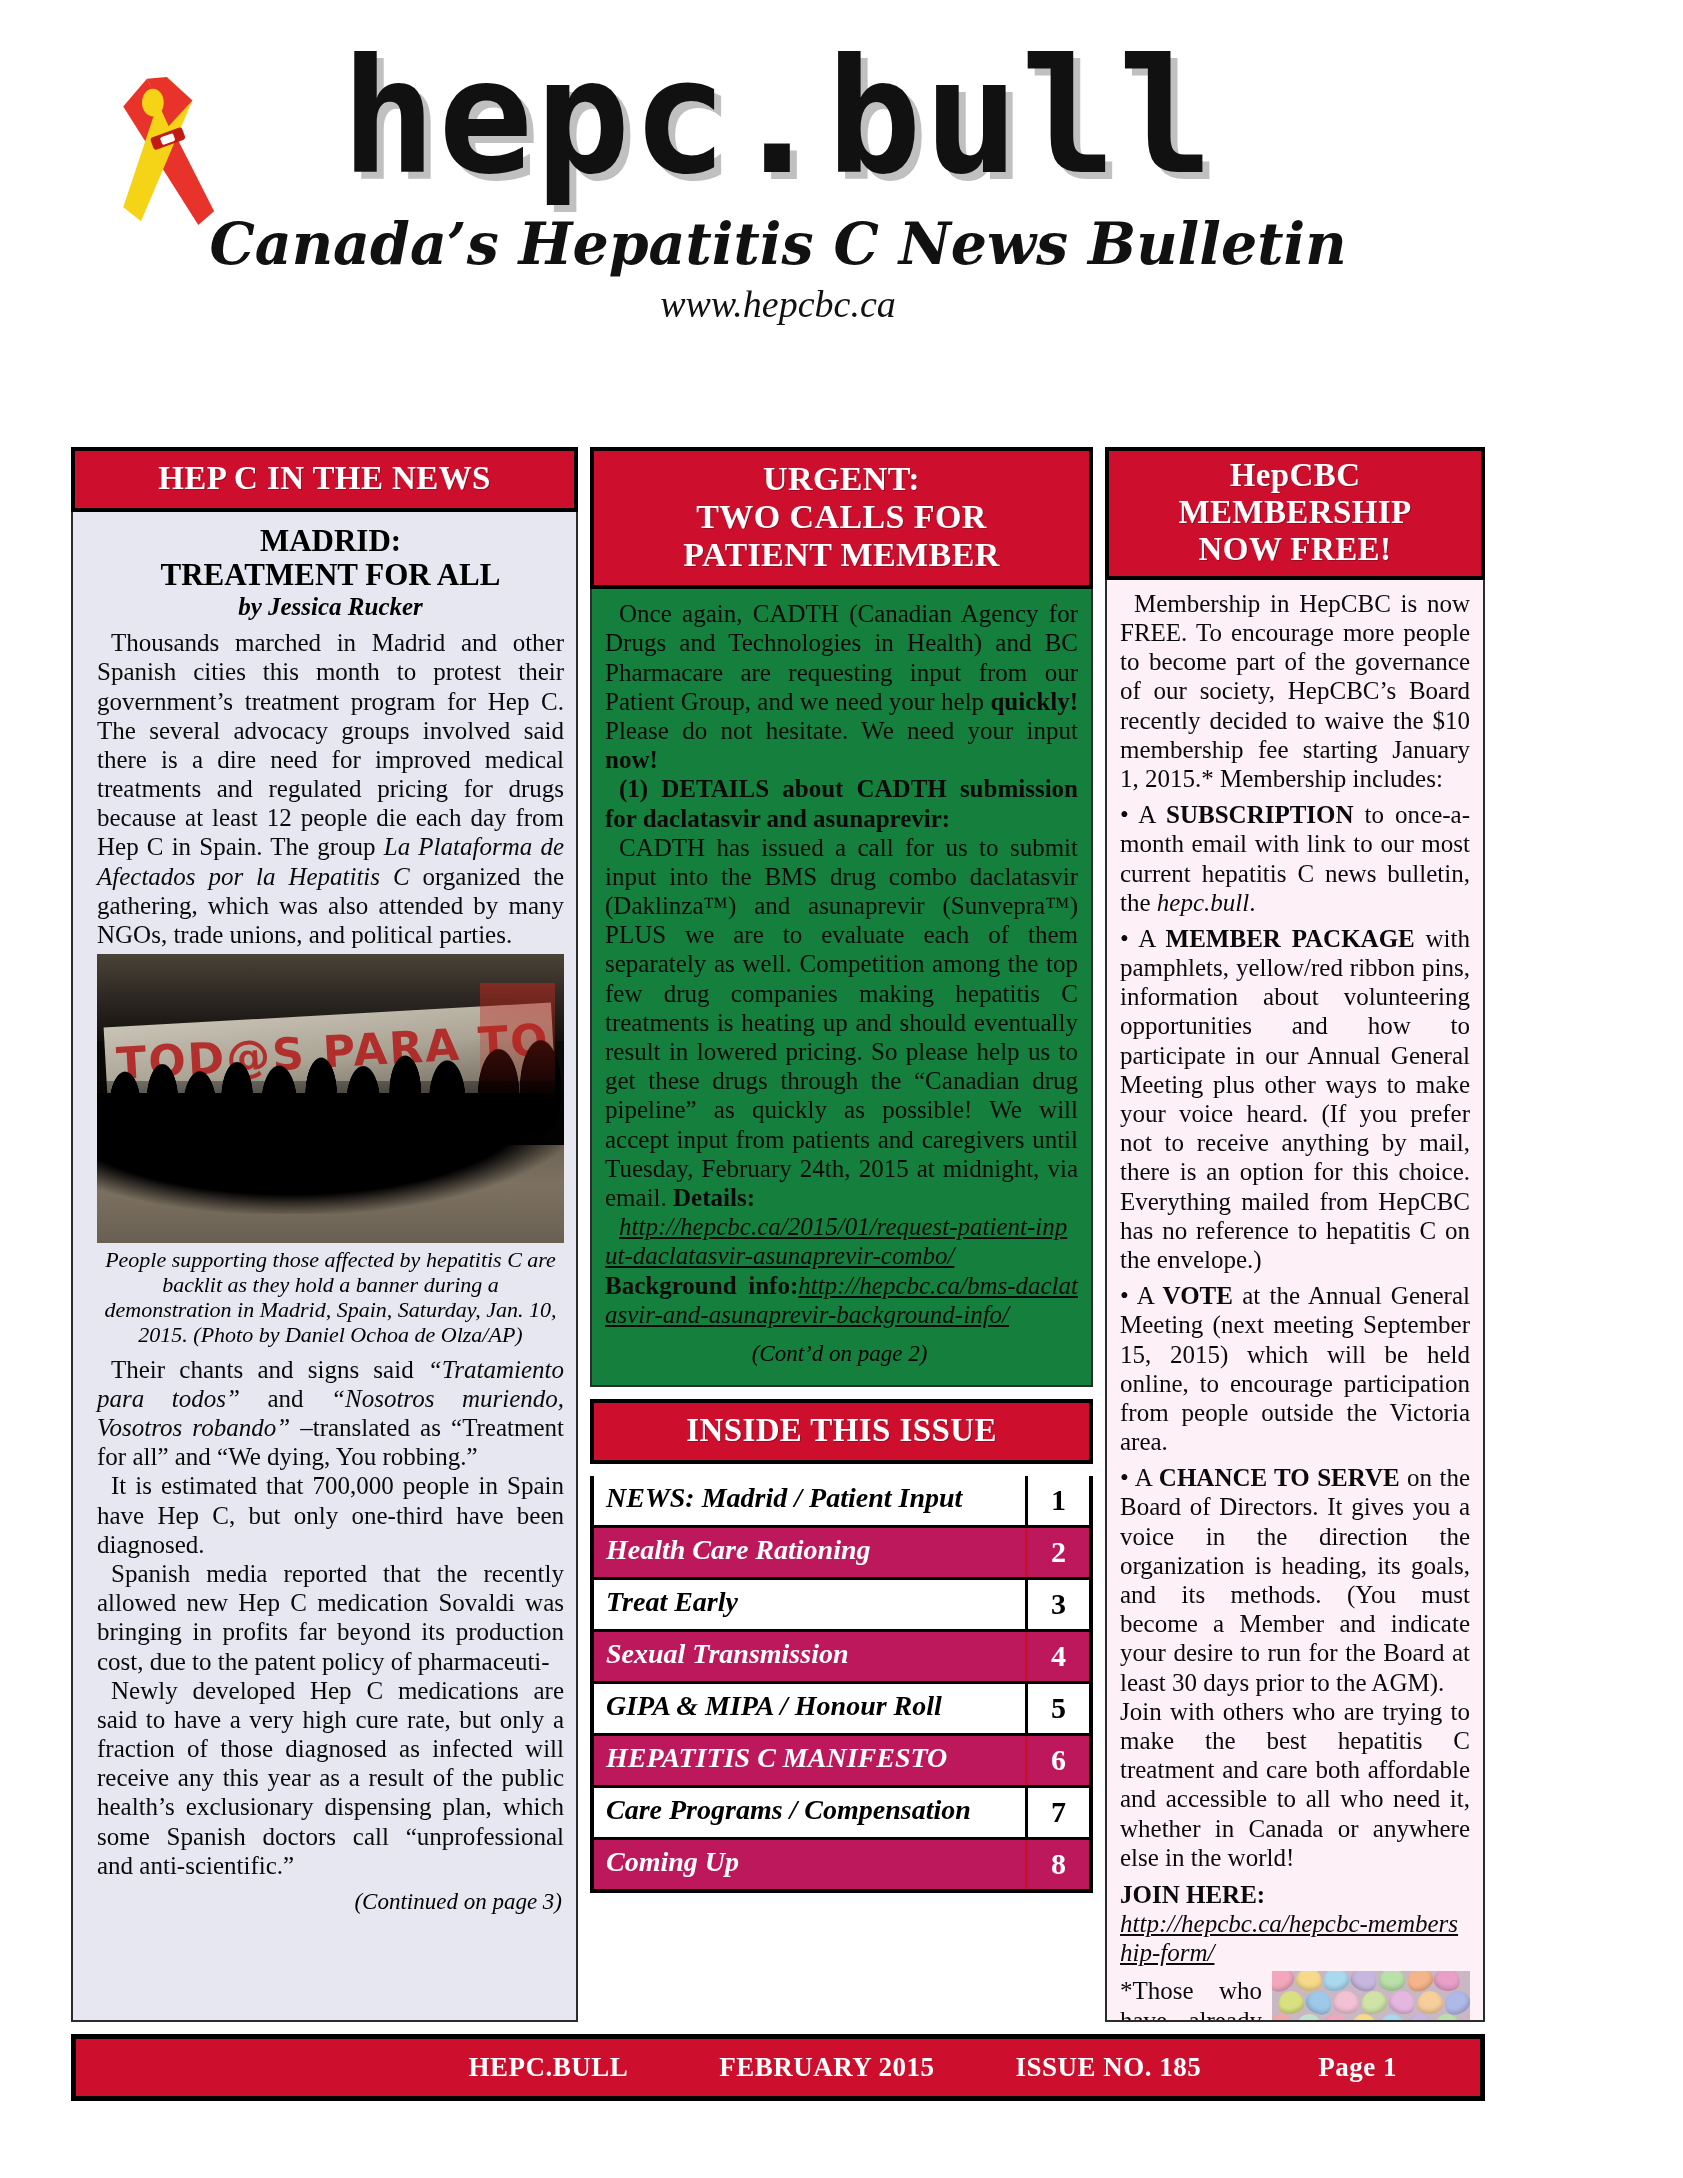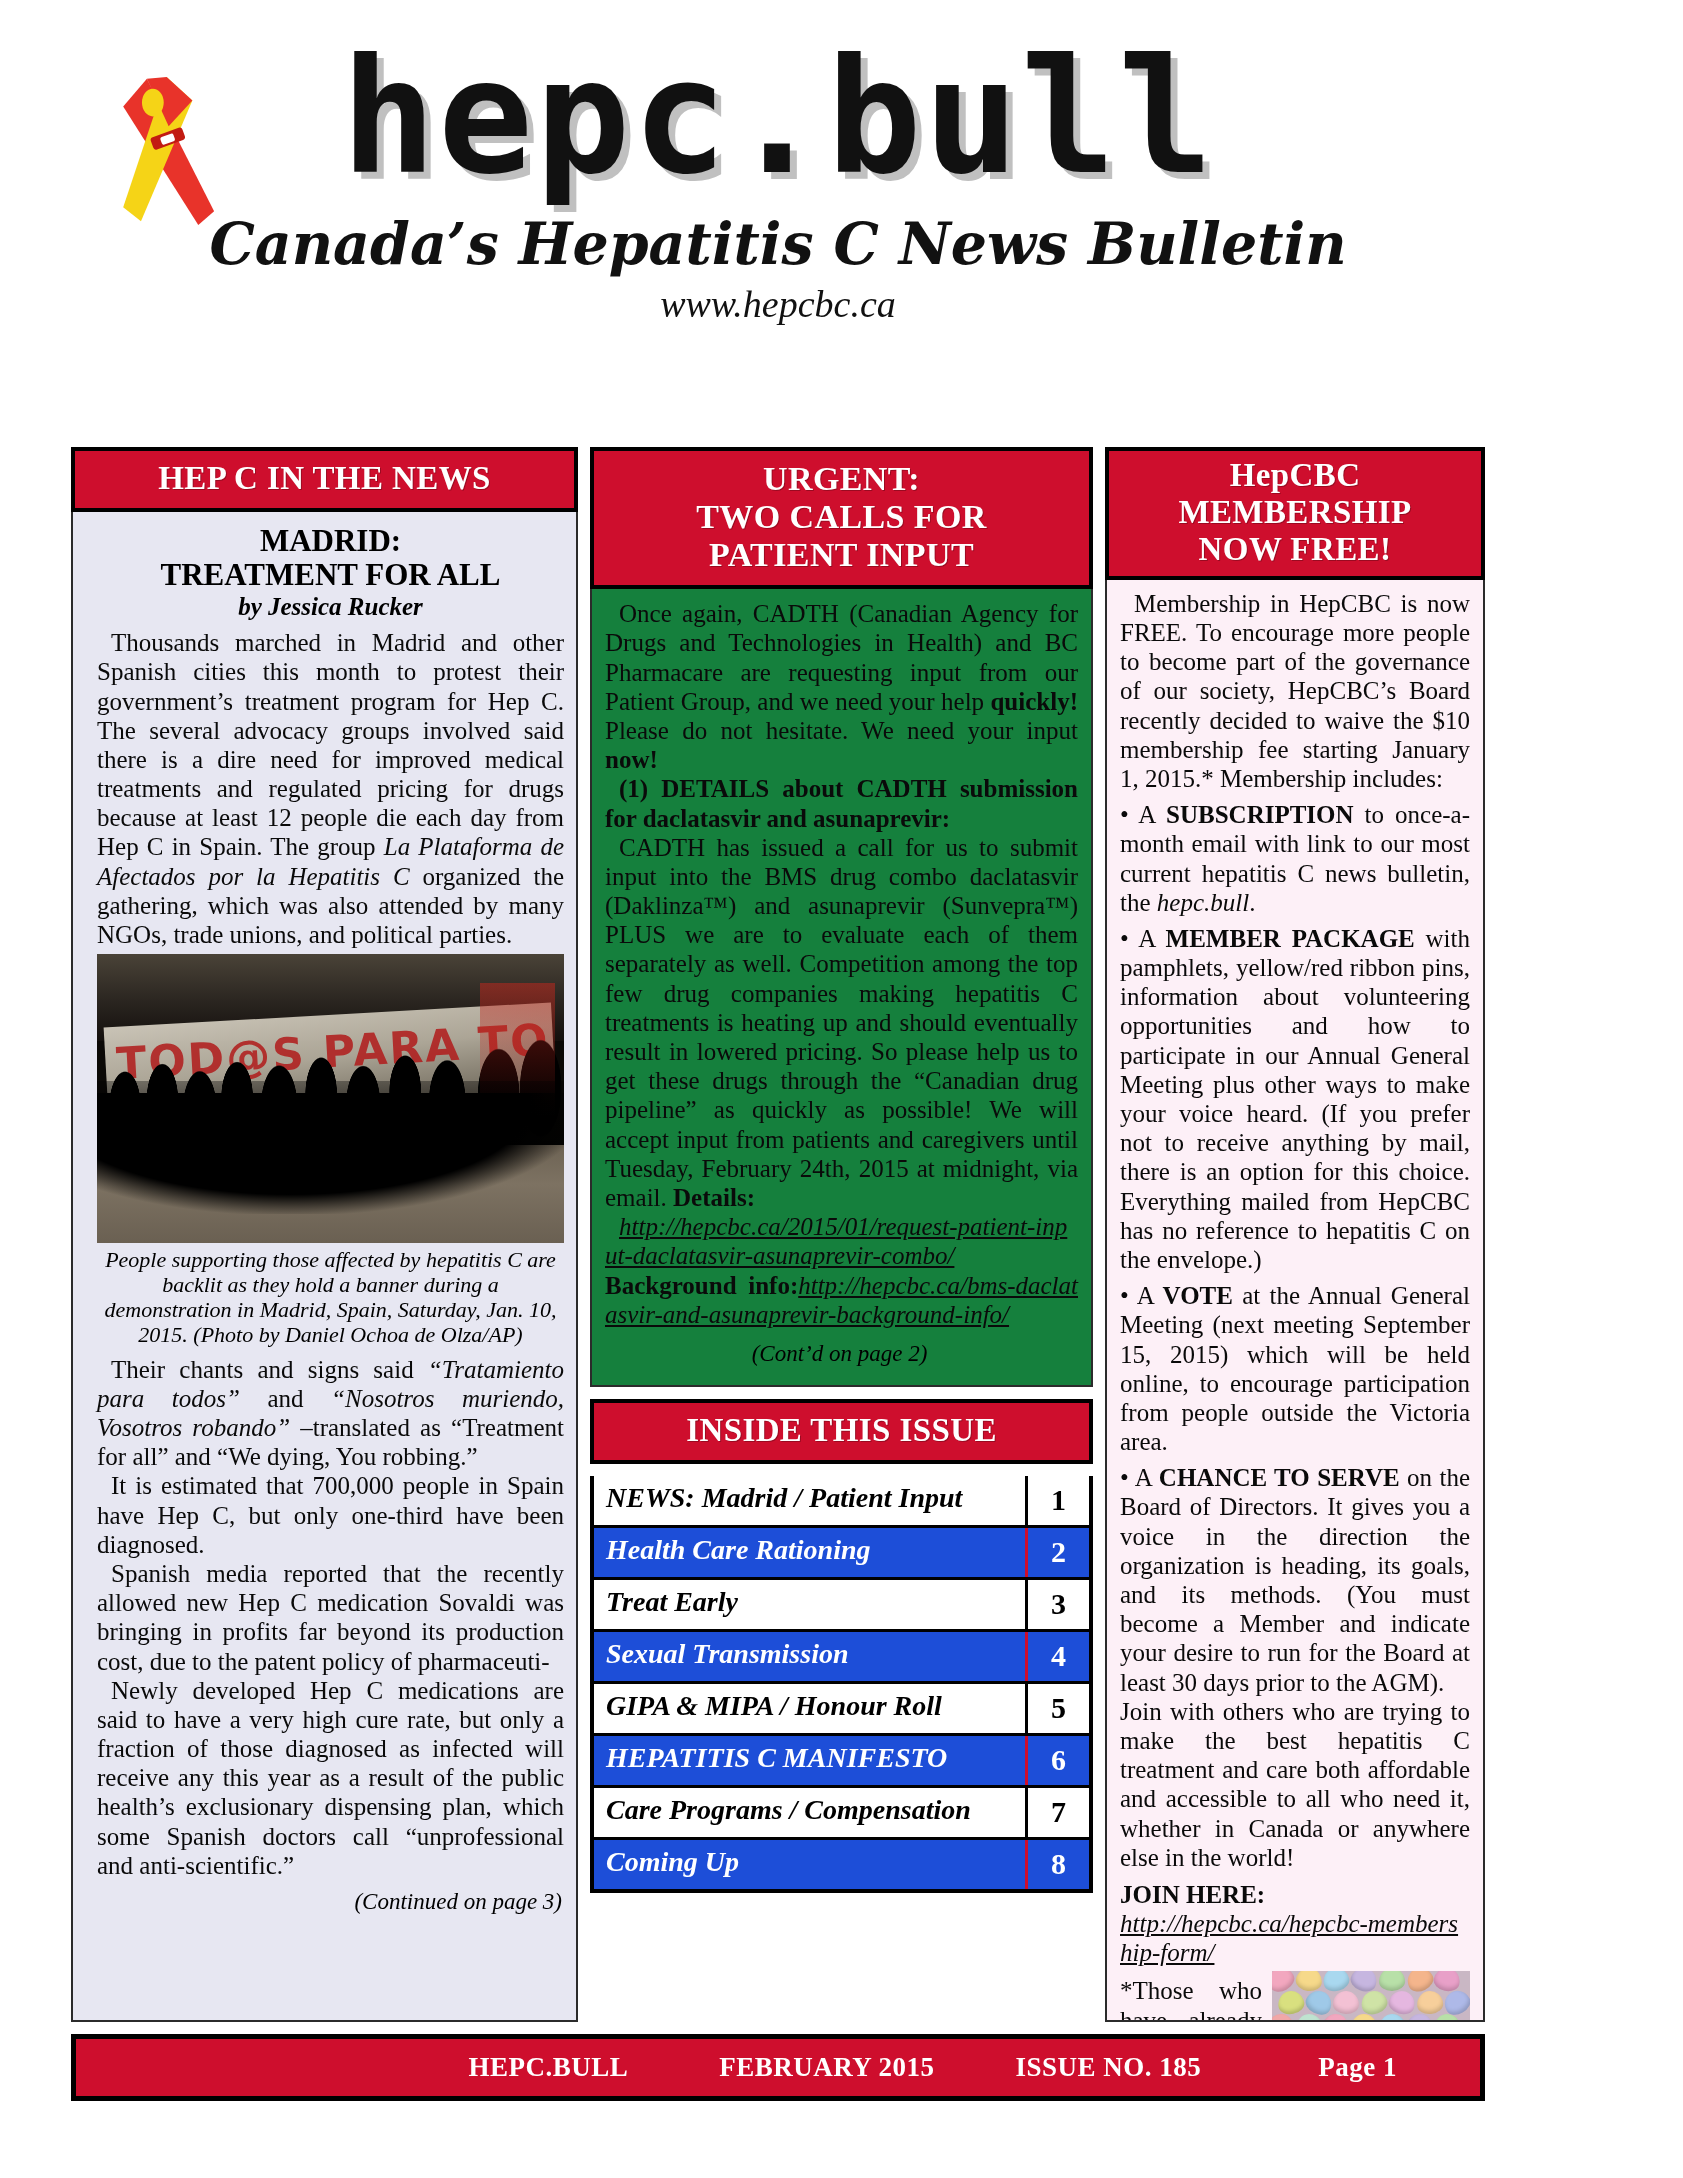--- a/index.html
+++ b/index.html
@@ -266,21 +266,21 @@
   }
   .toc-row .pg{
     width:61px;
     text-align:center;
     font-weight:bold;
     font-size:30px;
     padding:7px 0 8px 0;
     border-left:3px solid #000;
   }
   .toc-row.white{background:#fff;color:#000;}
-  .toc-row.red{background:#1d4ed8;color:#fff;}
+  .toc-row.red{background:#be185d;color:#fff;}
   .toc-row.red .pg{border-left:3px solid #CE0E2D;}
 
   
   .hearts{
     float:right;
     width:198px;height:183px;
     margin:4px 0 2px 10px;
     overflow:hidden;
     position:relative;
     background:#c9b7c4;
@@ -369,21 +369,21 @@
         <p class="t">Spanish media reported that the recently allowed new Hep C medication Sovaldi was bringing in profits far beyond its production cost, due to the patent policy of pharmaceuti-</p>
         <p class="t">Newly developed Hep C medications are said to have a very high cure rate, but only a fraction of those diagnosed as infected will receive any this year as a result of the public health’s exclusionary dispensing plan, which some Spanish doctors call “unprofessional and anti-scientific.”</p>
         <div class="contd">(Continued on page 3)</div>
       </div>
     </div>
 
     <div class="col col2">
       <div class="hbar two">
         <div>URGENT:</div>
         <div>TWO  CALLS FOR</div>
-        <div>PATIENT INPUT</div>
+        <div>PATIENT MEMBER</div>
       </div>
       <div class="body2">
         <p class="t"><span>Once again, CADTH (Canadian Agency for Drugs and Technologies in Health) and BC Pharmacare are requesting input from our Patient Group, and we need your help </span><b class="bd">quickly!</b><span>  Please do not hesitate. We need your input </span><b class="bd">now!</b></p>
 
         <p class="t"><b class="bd">(1) DETAILS about CADTH submission for daclatasvir and asunaprevir:</b></p>
 
         <p class="t"><span>CADTH has issued a call for us to submit input into the BMS drug combo daclatasvir (Daklinza™) and asunaprevir (Sunvepra™) PLUS we are to evaluate each of them separately as well. Competition among the top few drug companies making hepatitis C treatments is heating up and should eventually result in lowered pricing. So please help us to get these drugs through the “Canadian drug pipeline” as quickly as possible! We will accept input from patients and caregivers until Tuesday, February 24th, 2015 at midnight, via email.   </span><b class="bd">Details:</b></p>
 
         <p class="t"><span class="link">http://hepcbc.ca/2015/01/request-patient-input-daclatasvir-asunaprevir-combo/</span></p>
 

